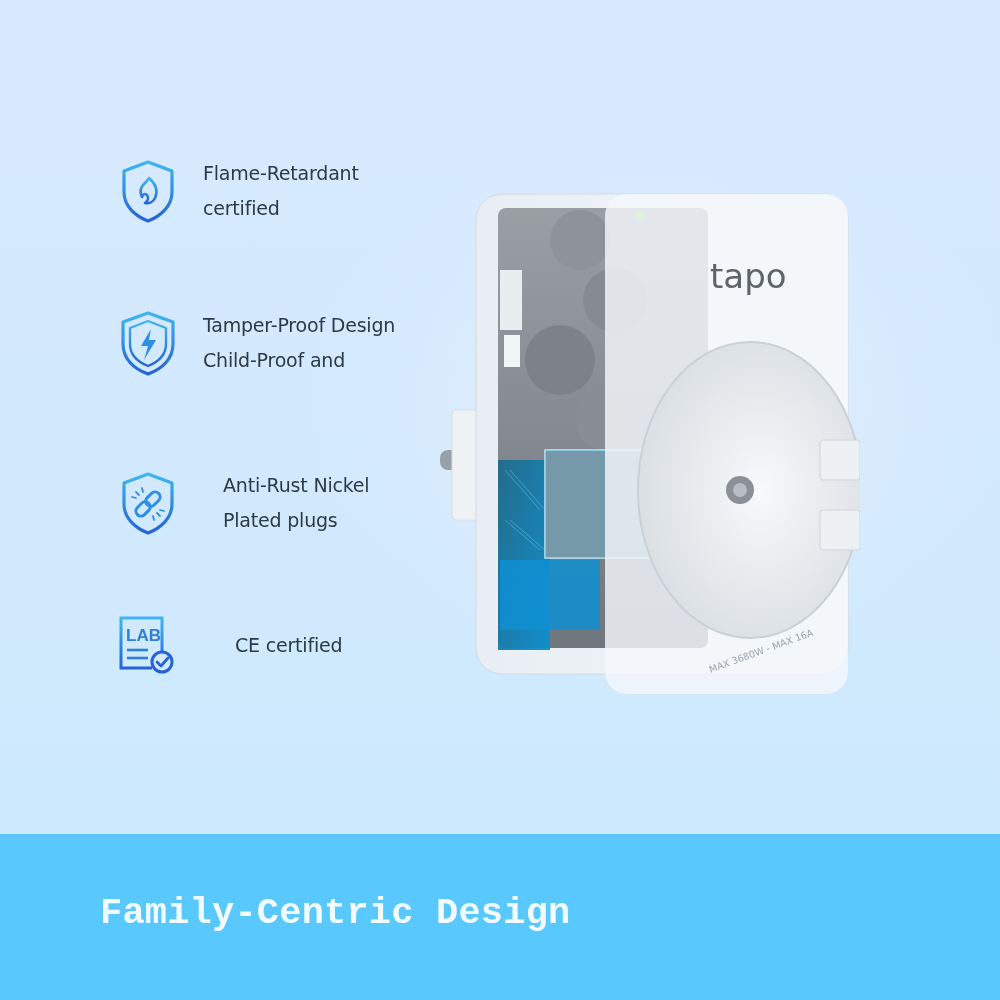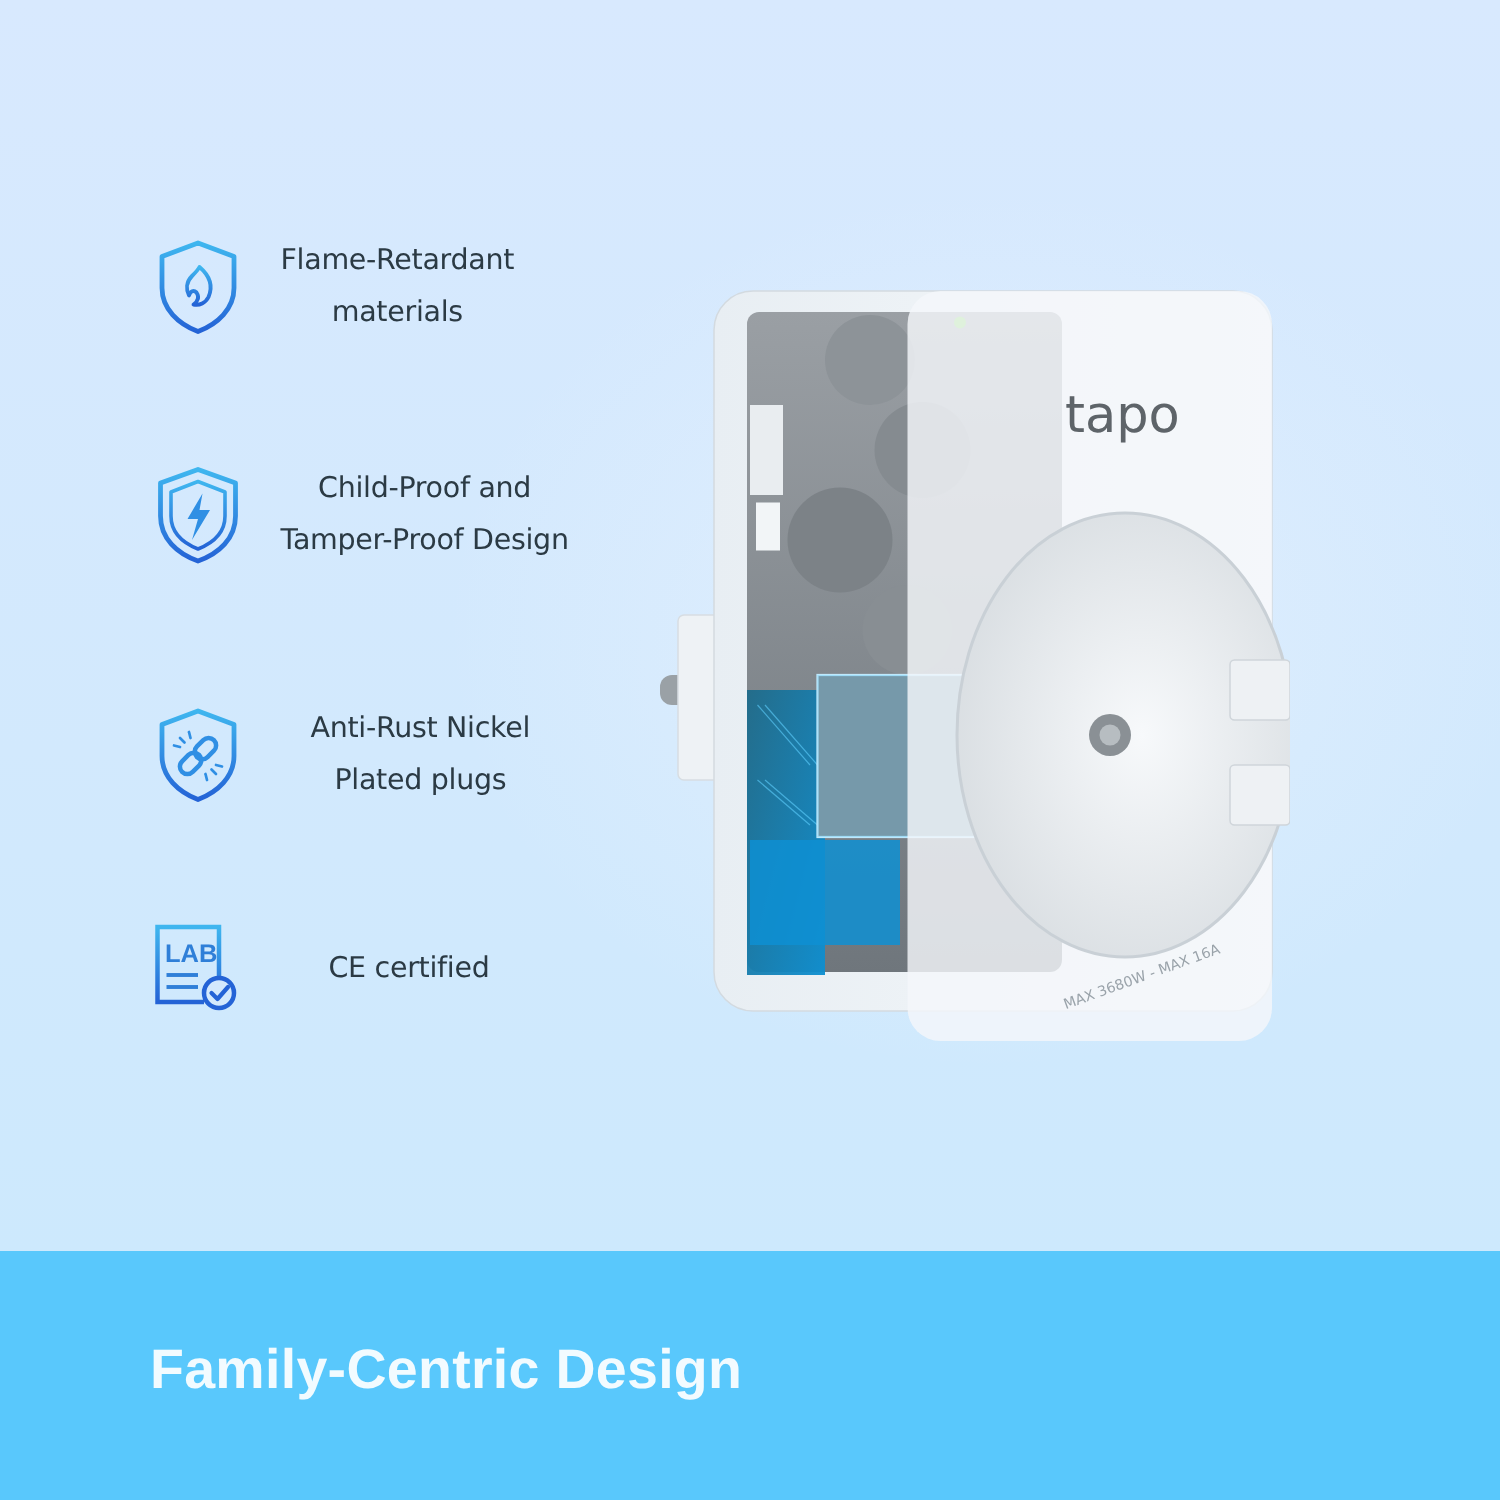--- a/index.html
+++ b/index.html
@@ -9,78 +9,78 @@
     font-family: "Liberation Sans", "DejaVu Sans", sans-serif;
     background: linear-gradient(90deg, #cbe8fd 0%, #d6e9fe 45%, #dfe8fd 100%);
   }
   .hero {
     position: absolute; left: 0; top: 0; width: 1000px; height: 834px;
     background:
       radial-gradient(ellipse 520px 420px at 660px 420px, rgba(235,243,255,0.55), rgba(235,243,255,0) 70%),
       linear-gradient(180deg, #d8e9fe 0%, #d2e9fd 60%, #cde9fd 100%);
   }
   .feature {
-    position: absolute; left: 102px; display: flex; align-items: center; text-align: center;
+    position: absolute; left: 118px; display: flex; align-items: center;
   }
   .feature .icon { width: 60px; height: 66px; flex: 0 0 60px; }
   .feature .label {
     margin-left: 25px; color: #2b3a44; font-size: 19px; line-height: 35px;
     font-family: "DejaVu Sans", sans-serif; letter-spacing: -0.2px;
   }
   .feature .label span { display: block; }
 
   
   .product { position: absolute; left: 440px; top: 180px; width: 420px; height: 520px; }
   .banner {
     position: absolute; left: 0; top: 834px; width: 1000px; height: 166px;
     background: #59c8fc;
   }
   .banner-title {
     position: absolute; left: 100px; top: 58px;
     color: #f2fbff; font-size: 37px; font-weight: bold;
-    font-family: Liberation Sans, sans-serif; letter-spacing: 0.2px;
+    font-family: Liberation Mono, monospace; letter-spacing: 0.2px;
   }
 </style>
 </head>
 <body>
 
 <div class="hero">
 
   <div class="feature" style="top:156px;">
     <svg class="icon" viewBox="0 0 60 66">
       <defs>
         <linearGradient id="g1" x1="0" y1="0" x2="0" y2="1">
           <stop offset="0" stop-color="#3fb6ef"></stop>
             <stop offset="1" stop-color="#2463d6"></stop>
         </linearGradient>
       </defs>
       <path d="M30 4 L54 13 V34 C54 48 43 58 30 63 C17 58 6 48 6 34 V13 Z" fill="none" stroke="url(#g1)" stroke-width="3.2" stroke-linejoin="round"></path>
       <path d="M31 20 C38 26 40 33 37 40 C35 44 31 46 27 45 C30 43 31 40 29 37 C27 35 25 36 24 39 C22 35 22 30 26 26 C28 24 30 22 31 20 Z" fill="none" stroke="url(#g1)" stroke-width="2.6" stroke-linejoin="round"></path>
     </svg>
     <div class="label">
       <span>Flame-Retardant</span>
-      <span>materials</span>
+      <span>certified</span>
     </div>
   </div>
 
   <div class="feature" style="top:308px;">
     <svg class="icon" viewBox="0 0 60 66">
       <defs>
         <linearGradient id="g2" x1="0" y1="0" x2="0" y2="1">
           <stop offset="0" stop-color="#3fb6ef"></stop>
             <stop offset="1" stop-color="#2463d6"></stop>
         </linearGradient>
       </defs>
       <path d="M30 3 L55 12 V34 C55 49 44 59 30 64 C16 59 5 49 5 34 V12 Z" fill="none" stroke="url(#g2)" stroke-width="3.2" stroke-linejoin="round"></path>
       <path d="M30 11 L48 18 V34 C48 45 40 52 30 56 C20 52 12 45 12 34 V18 Z" fill="none" stroke="url(#g2)" stroke-width="2.4" stroke-linejoin="round"></path>
       <path d="M33 19 L23 36 H30 L26 50 L38 30 H31 Z" fill="#2f8fe4"></path>
     </svg>
     <div class="label">
+      <span>Tamper-Proof Design</span>
       <span>Child-Proof and</span>
-      <span>Tamper-Proof Design</span>
     </div>
   </div>
 
   <div class="feature" style="top:468px;gap:20px;">
     <svg class="icon" viewBox="0 0 60 66">
       <defs>
         <linearGradient id="g3" x1="0" y1="0" x2="0" y2="1">
           <stop offset="0" stop-color="#3fb6ef"></stop>
             <stop offset="1" stop-color="#2463d6"></stop>
         </linearGradient>

